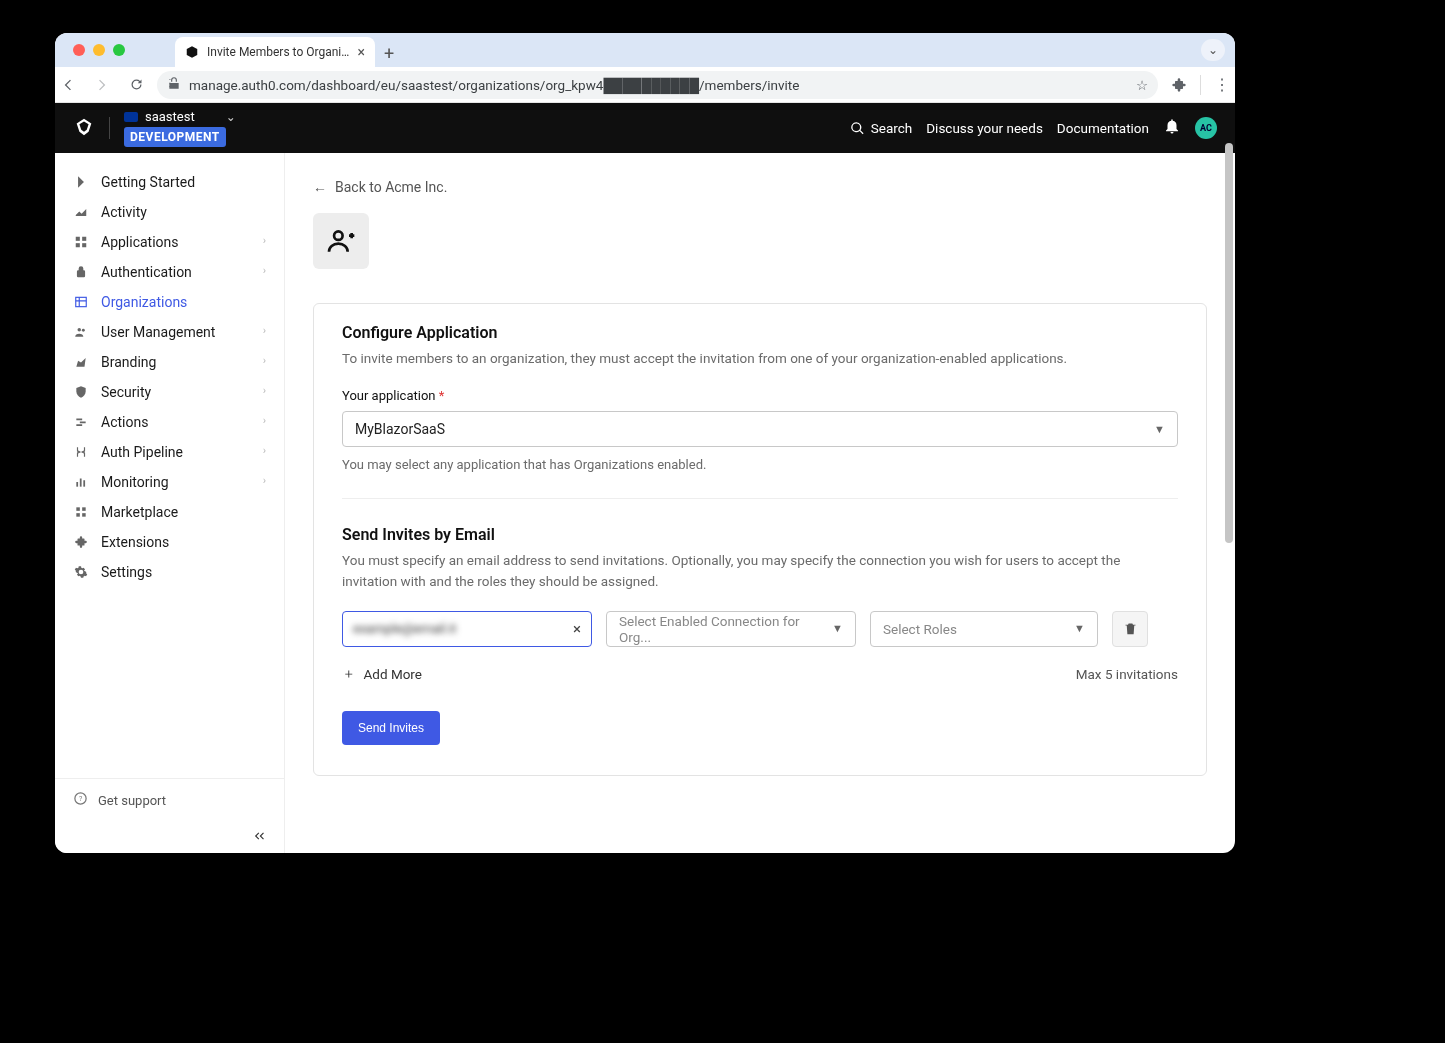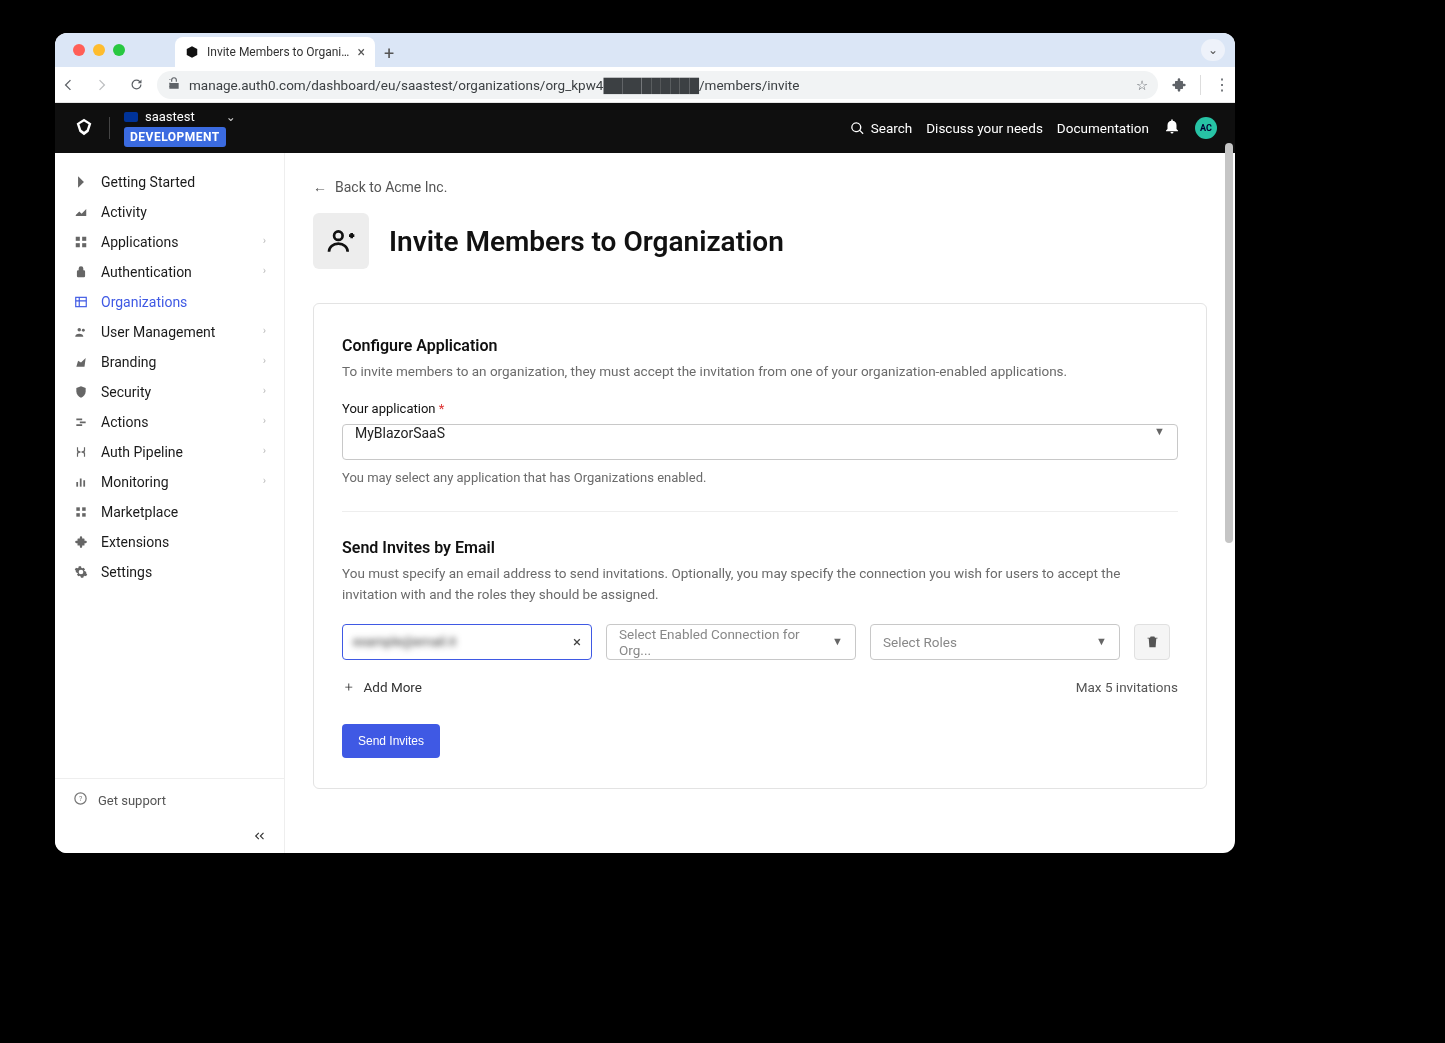--- a/index.html
+++ b/index.html
@@ -164,49 +164,49 @@
   }
   .back-link { display:flex;align-items:center;gap:8px;color:#555;font-size:14px;margin-bottom:18px;cursor:pointer; }
   .page-header { display:flex;align-items:center;gap:20px;margin-bottom:34px; }
   .page-icon {
     width:56px;height:56px;border-radius:6px;background:#ededed;
     display:flex;align-items:center;justify-content:center;
   }
   .page-title { font-size:28px;font-weight:600;color:#111; }
   .card {
     border:1px solid #e3e3e3;border-radius:6px;
-    padding: 32px 28px 30px;
+    padding: 19px 28px 30px;
   }
   .section-title { font-size:16px;font-weight:600;color:#111;margin-bottom:6px; }
   .section-desc { font-size:13.5px;color:#6b6b6b;margin-bottom:20px;line-height:1.5; }
   .field-label { font-size:13px;color:#111;margin-bottom:8px; }
   .field-label .req { color:#d33; }
   .select {
     width:100%;height:36px;border:1px solid #c8c8c8;border-radius:4px;
-    display:flex;align-items:flex-start;padding:0 12px;font-size:14px;color:#222;
+    display:flex;align-items:center;padding:0 12px;font-size:14px;color:#222;
     position:relative;cursor:pointer;
   }
   .select .caret { margin-left:auto;color:#666;font-size:11px; }
   .helper { font-size:13px;color:#6b6b6b;margin-top:10px; }
   .card hr { border:none;border-top:1px solid #eee;margin:26px 0; }
   .invite-row { display:flex;gap:14px;align-items:center;margin-bottom:18px; }
   .email-input {
     width:250px;height:36px;border:1px solid #3f59e4;border-radius:4px;
     display:flex;align-items:center;padding:0 10px;gap:8px;
   }
   .email-input .val { filter: blur(3px); font-size:13px;color:#333;flex:1;overflow:hidden; }
   .email-input .clear { color:#444;font-size:15px;cursor:pointer; }
   .sel-plain {
     height:36px;border:1px solid #c8c8c8;border-radius:4px;
     display:flex;align-items:center;padding:0 12px;
     font-size:13.5px;color:#888;cursor:pointer;
   }
   .sel-plain .caret { margin-left:auto;color:#666;font-size:11px; }
   .sel-conn { width:250px; }
-  .sel-roles { width:250px; }
+  .sel-roles { width:228px; }
   .trash-btn {
     width:36px;height:36px;border:1px solid #e0e0e0;border-radius:4px;
     background:#f5f5f5;display:flex;align-items:center;justify-content:center;color:#555;cursor:pointer;
   }
   .add-row { display:flex;align-items:center;justify-content:space-between;font-size:13.5px;color:#333;margin-top:4px; }
   .add-more { display:flex;align-items:center;gap:8px;cursor:pointer; }
   .max-inv { color:#555; }
   .send-btn {
     margin-top:28px;
     background:#3f59e4;color:#fff;border:none;border-radius:4px;
@@ -477,21 +477,20 @@
       </div>
 
       <div class="page-header">
         <div class="page-icon">
           <svg width="32" height="32" viewBox="0 0 24 24">
               <circle cx="10" cy="8" r="3.2" fill="none" stroke="#111" stroke-width="2"></circle>
               <path d="M3 20c0-3.5 3-6 7-6s7 2.5 7 6" fill="none" stroke="#111" stroke-width="2"></path>
               <path d="M18 8h4M20 6v4" stroke="#111" stroke-width="2"></path>
             </svg>
         </div>
-        <h1 class="page-title">Invite Members to Organization</h1>
       </div>
 
       <div class="card">
         <div class="section-title">Configure Application</div>
         <div class="section-desc">To invite members to an organization, they must accept the invitation from one of your organization-enabled applications.</div>
 
         <div class="field-label">
           <span>Your application</span> <span class="req">*</span>
         </div>
         <div class="select">

